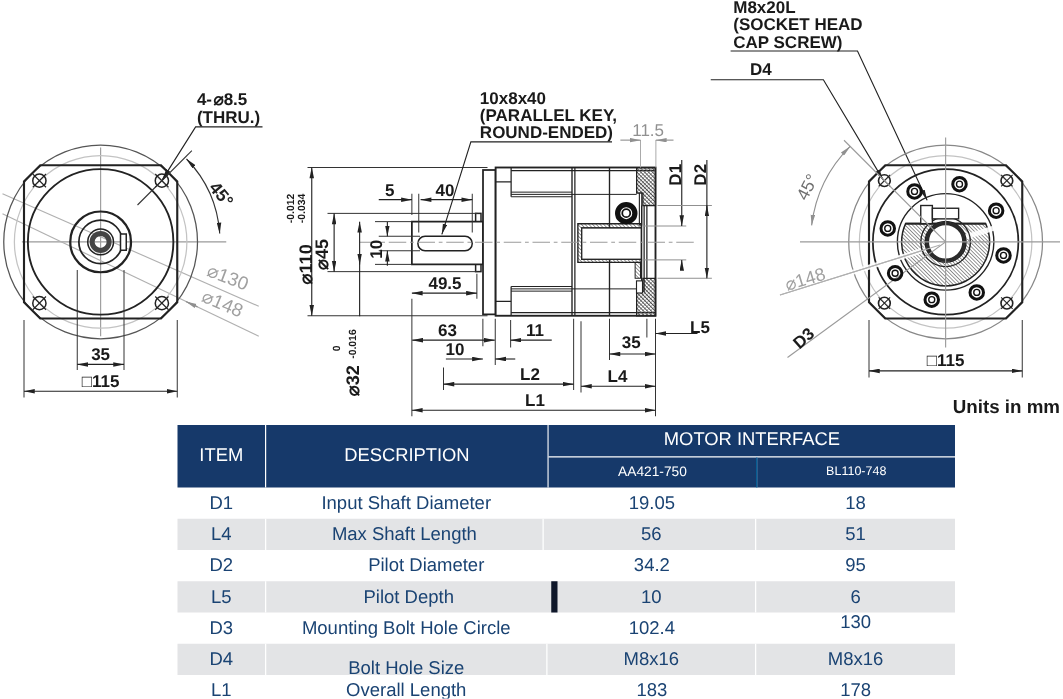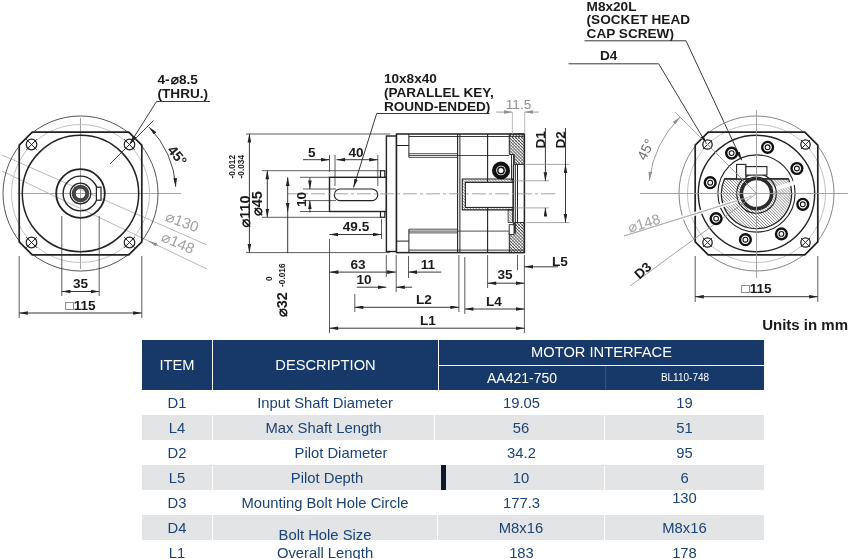--- a/index.html
+++ b/index.html
@@ -422,49 +422,49 @@
 <text x="848" y="330" fill="#1a1a1a" stroke="none" font-size="15" font-weight="bold" text-anchor="end">Units in mm</text>
 </g>
 </svg>
 
 <div class="tbl">
 <div class="cell hdr" style="left:0;top:0;width:70px;height:50px;border-right:1px solid #fff;">ITEM</div>
 <div class="cell hdr" style="left:71px;top:0;width:225px;height:50px;border-right:1px solid #fff;">DESCRIPTION</div>
 
 <div class="cell hdr" style="left:297px;top:0;width:325px;height:24.5px;">MOTOR INTERFACE</div>
 
-<div class="cell hdr" style="left:297px;top:25.5px;width:166px;height:24.5px;border-right:1px solid #0369a1;font-size:14px;">AA421-750</div>
+<div class="cell hdr" style="left:297px;top:25.5px;width:166px;height:24.5px;border-right:1px solid #0369a1;font-size:11px;">AA421-750</div>
 
 <div class="cell hdr" style="left:464px;top:25.5px;width:158px;height:24.5px;font-size:10px;">BL110-748</div>
 
 <div class="cell" style="left:0;top:50px;width:70px;height:25px;">D1</div>
 <div class="cell" style="left:70px;top:50px;width:226px;height:25px;">Input Shaft Diameter</div>
 <div class="cell" style="left:296px;top:50px;width:167px;height:25px;">19.05</div>
-<div class="cell" style="left:463px;top:50px;width:159px;height:25px;">19</div>
+<div class="cell" style="left:463px;top:50px;width:159px;height:25px;">18</div>
 
 <div style="position:absolute;left:0;top:75px;width:622px;height:25px;background:#e3e4e6;"></div>
 <div class="cell" style="left:0;top:75px;width:70px;height:25px;">L4</div>
 <div class="cell" style="left:70px;top:75px;width:223px;height:25px;border-left:1px solid #fff;border-right:1px solid #fff;box-sizing:border-box;">Max Shaft Length</div>
 <div class="cell" style="left:296px;top:75px;width:167px;height:25px;border-right:1px solid #fff;box-sizing:border-box;">56</div>
 <div class="cell" style="left:463px;top:75px;width:159px;height:25px;">51</div>
 
 <div class="cell" style="left:0;top:100px;width:70px;height:25px;">D2</div>
 <div class="cell" style="left:86px;top:100px;width:226px;height:25px;">Pilot Diameter</div>
 <div class="cell" style="left:296px;top:100px;width:167px;height:25px;">34.2</div>
 <div class="cell" style="left:463px;top:100px;width:159px;height:25px;">95</div>
 
 <div style="position:absolute;left:0;top:125px;width:622px;height:25px;background:#e3e4e6;"></div>
 <div class="cell" style="left:0;top:125px;width:70px;height:25px;">L5</div>
 <div class="cell" style="left:70px;top:125px;width:234px;height:25px;border-left:1px solid #fff;border-right:5px solid #0f172a;box-sizing:border-box;">Pilot Depth</div>
 <div class="cell" style="left:296px;top:125px;width:167px;height:25px;border-right:1px solid #fff;box-sizing:border-box;">10</div>
 <div class="cell" style="left:463px;top:125px;width:159px;height:25px;">6</div>
 
 <div class="cell" style="left:0;top:150px;width:70px;height:25px;">D3</div>
 <div class="cell" style="left:70px;top:150px;width:226px;height:25px;">Mounting Bolt Hole Circle</div>
-<div class="cell" style="left:296px;top:150px;width:167px;height:25px;">177.3</div>
+<div class="cell" style="left:296px;top:150px;width:167px;height:25px;">102.4</div>
 <div class="cell" style="left:463px;top:150px;width:159px;height:15px;">130</div>
 
 <div style="position:absolute;left:0;top:175px;width:622px;height:25px;background:#e3e4e6;"></div>
 <div class="cell" style="left:0;top:175px;width:70px;height:25px;">D4</div>
 <div class="cell" style="left:70px;top:175px;width:226px;height:39px;border-left:1px solid #fff;border-right:1px solid #fff;box-sizing:border-box;">Bolt Hole Size</div>
 <div class="cell" style="left:296px;top:175px;width:167px;height:25px;border-right:1px solid #fff;box-sizing:border-box;">M8x16</div>
 <div class="cell" style="left:463px;top:175px;width:159px;height:25px;">M8x16</div>
 
 <div class="cell" style="left:0;top:200px;width:70px;height:25px;">L1</div>
 <div class="cell" style="left:70px;top:200px;width:226px;height:25px;">Overall Length</div>

